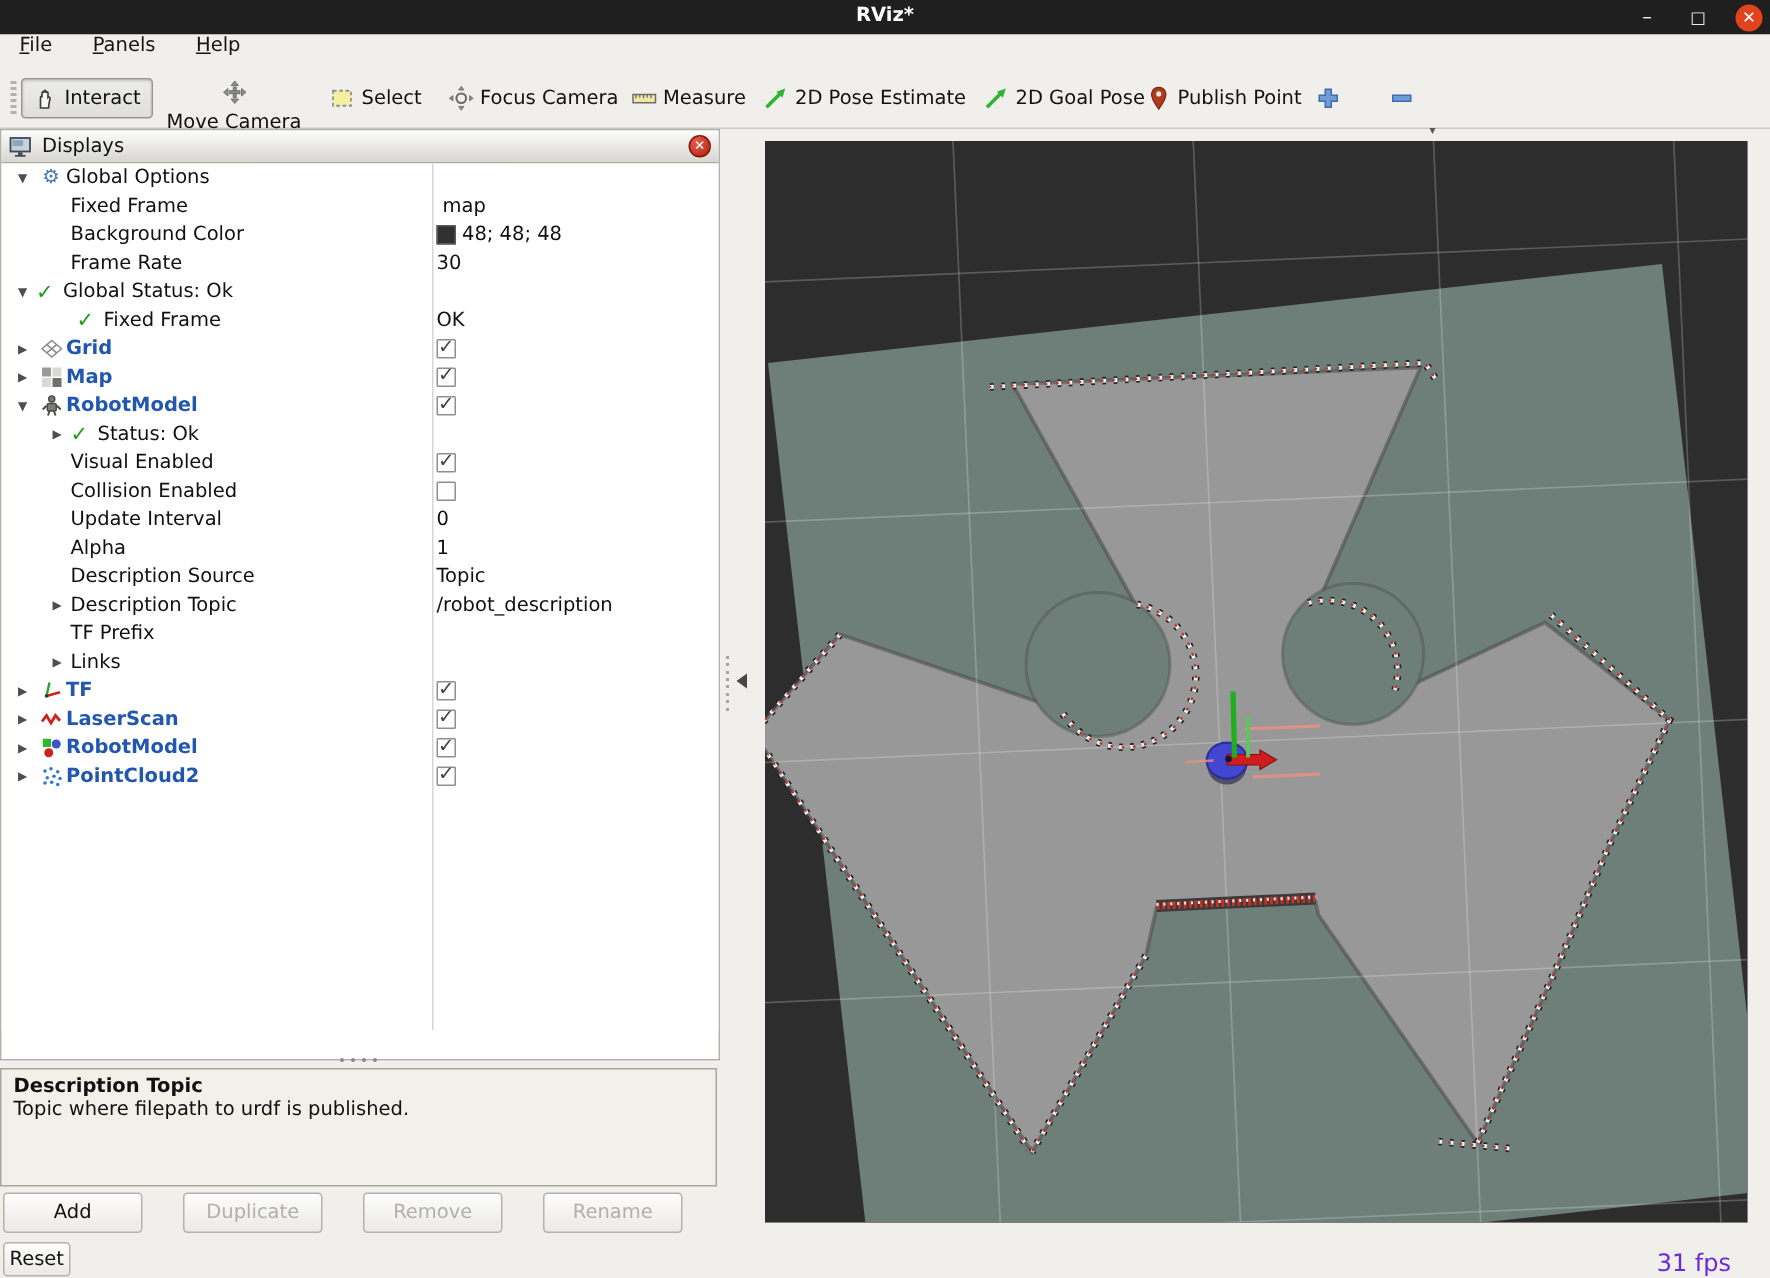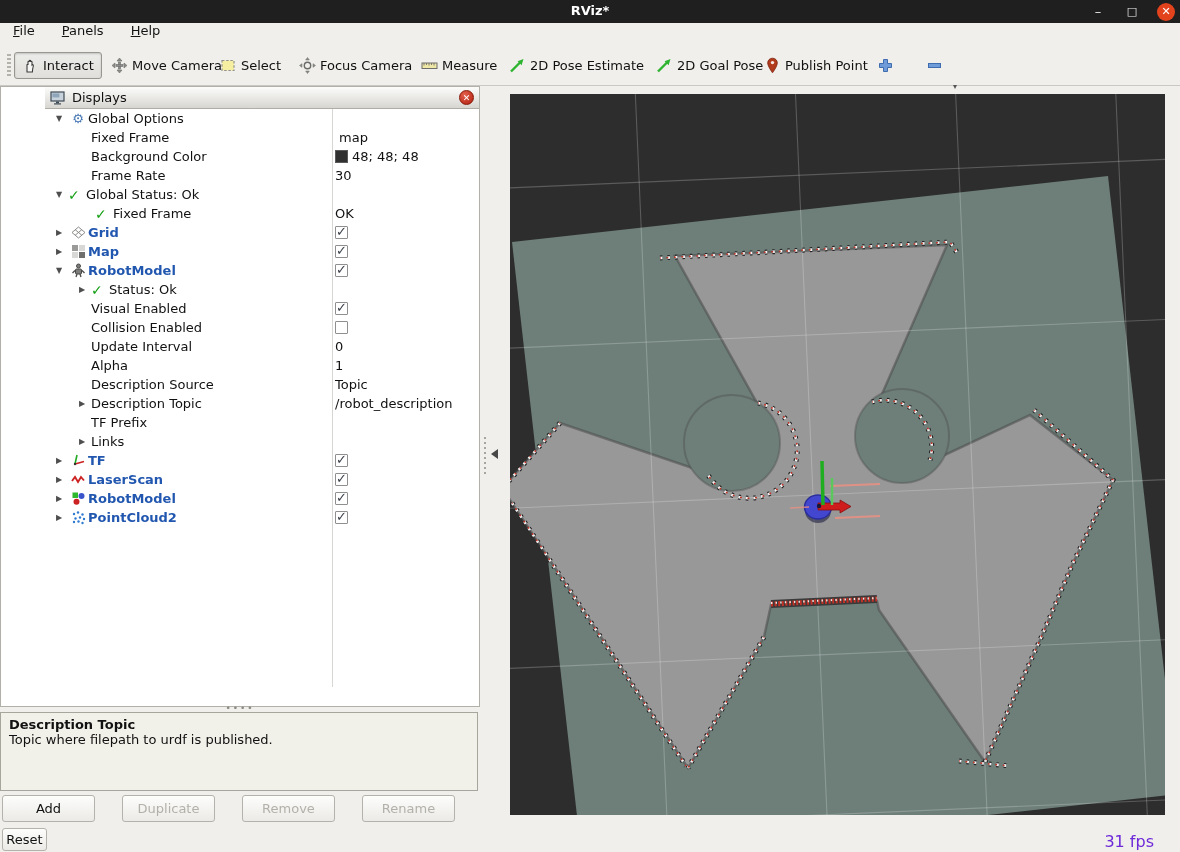--- a/index.html
+++ b/index.html
@@ -25,21 +25,21 @@
   .grip{position:absolute;left:7px;top:8px;height:24px;width:4px;
         background:repeating-linear-gradient(to bottom,#b3b2ab 0 2px,transparent 2px 4px);}
   .tbtn{position:absolute;top:6px;height:27px;display:flex;align-items:center;gap:4px;
         font-size:13px;color:#111;padding:0 7px;border-radius:3px;border:1px solid transparent;box-sizing:border-box;}
   .tbtn.active{background:linear-gradient(#ececea,#e0dfdb);border:1px solid #98978f;
         box-shadow:inset 0 1px 2px rgba(0,0,0,.18);}
   .ticon17{width:17px;height:17px;flex:none;line-height:0;}
   .dropcaret{position:absolute;top:29px;font-size:8px;color:#555;}
   
   .displays{position:absolute;left:0;top:86px;width:480px;height:621px;background:#fff;
-            border:1px solid #b2b1a9;box-sizing:border-box;padding-left:44px;}
+            border:1px solid #b2b1a9;box-sizing:border-box;}
   .dheader{height:21px;background:linear-gradient(#fcfcfb,#d7d6d1);border-bottom:1px solid #aeada6;
            display:flex;align-items:center;padding:0 5px;font-size:13px;color:#111;gap:6px;}
   .dclose{margin-left:auto;width:15px;height:15px;border-radius:50%;
           background:radial-gradient(circle at 35% 30%,#e4604e,#b01e0d);
           color:#fff;text-align:center;line-height:14px;font-size:9px;font-weight:bold;
           border:1px solid #871504;box-sizing:border-box;}
   .tree{position:relative;height:578px;overflow:hidden;background:#fff;}
   .coldiv{position:absolute;left:287px;top:0;bottom:0;width:1px;background:#d6d6d2;}
   .trow{height:19px;display:flex;align-items:center;font-size:13px;color:#111;position:relative;}
   .tlabel{width:287px;display:flex;align-items:center;height:19px;box-sizing:border-box;flex:none;}
@@ -104,21 +104,21 @@
     <span class="ticon17">
       <svg width="17" height="17" viewBox="0 0 17 17">
           <g fill="#f6f6f4" stroke="#3c3c3c" stroke-width="1.1">
       <path d="M5,15 L5,8 C5,7 6,7 6,8 L6,5 C6,4 7.3,4 7.3,5 L7.3,4 C7.3,3 8.6,3 8.6,4 L8.6,5 C8.6,4 10,4 10,5 L10,8 C10.6,7.4 11.6,7.8 11.3,9 L10.6,12.5 L10.4,15 Z"></path>
           </g>
         </svg>
     </span>
     <span>Interact</span>
   </div>
 
-  <div class="tbtn" style="left:103px;">
+  <div class="tbtn" style="left:103px;flex-direction:column;">
     <span class="ticon17">
       <svg width="17" height="17" viewBox="0 0 17 17" fill="#8d8d8b" stroke="#6b6b69" stroke-width=".6">
       <polygon points="8.5,1 11,4 6,4"></polygon>
           <polygon points="8.5,16 11,13 6,13"></polygon>
       <polygon points="1,8.5 4,6 4,11"></polygon>
           <polygon points="16,8.5 13,6 13,11"></polygon>
       <rect x="7.5" y="5" width="2" height="7"></rect>
           <rect x="5" y="7.5" width="7" height="2"></rect>
         </svg>
     </span>

